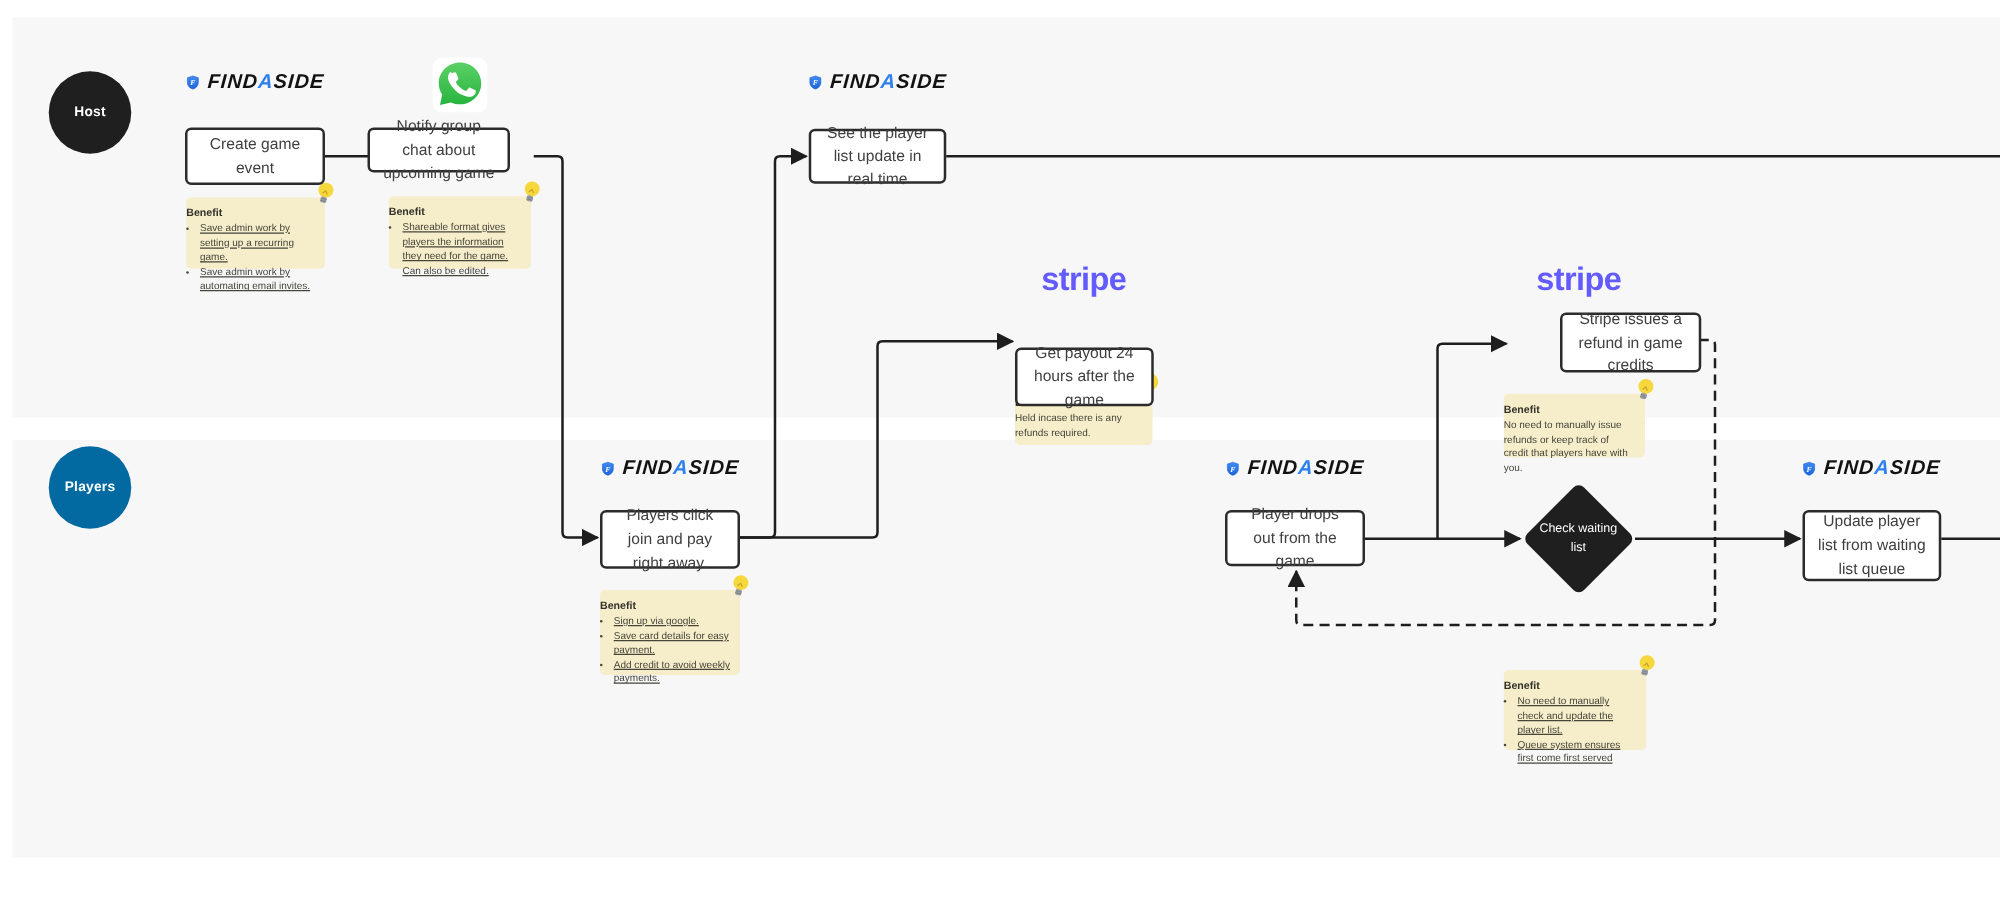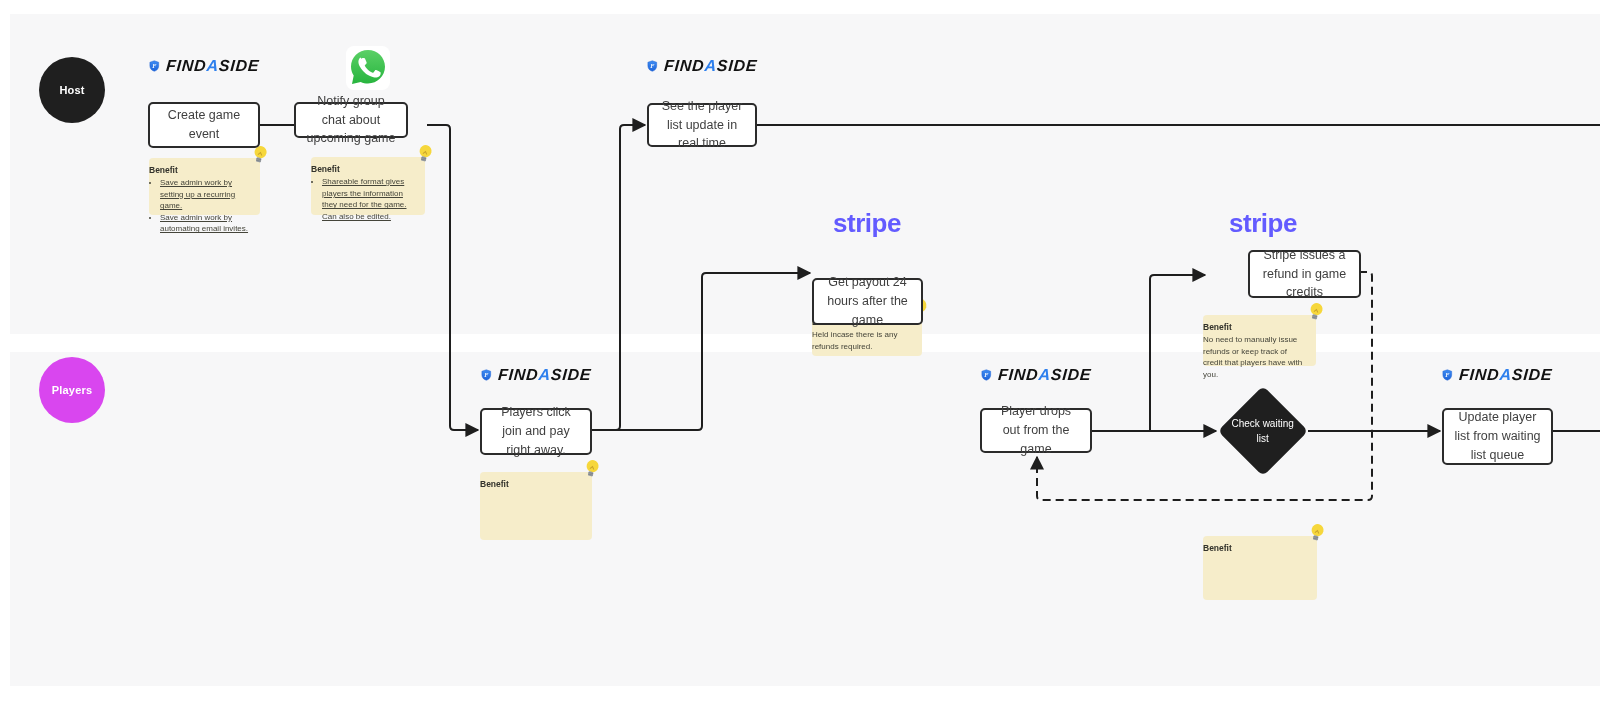--- a/index.html
+++ b/index.html
@@ -16,21 +16,21 @@
   }
   .lane-host { top: 14px; height: 320px; }
   .lane-players { top: 352px; height: 334px; }
 
   .actor-circle {
     position: absolute; width: 66px; height: 66px; border-radius: 50%;
     display: flex; align-items: center; justify-content: center;
     color: #fff; font-size: 11px; font-weight: 700; letter-spacing: .2px;
   }
   .actor-host { left: 39px; top: 57px; background: #1f1f1f; }
-  .actor-players { left: 39px; top: 357px; background: #d946ef; }
+  .actor-players { left: 39px; top: 357px; background: #0369a1; }
 
   .flow-box {
     position: absolute; background: #fff;
     border: 2px solid #2b2b2b; border-radius: 5px;
     display: flex; align-items: center; justify-content: center;
     text-align: center; font-size: 12.5px; color: #3f3f3f;
     line-height: 1.5; padding: 4px 9px; z-index: 3;
   }
   .diamond {
     position: absolute; left: 1231px; top: 399px; width: 64px; height: 64px;
@@ -262,26 +262,35 @@
   <span class="bulb">
     <svg width="15" height="19" viewBox="0 0 15 19">
         <circle cx="7.5" cy="7" r="6" fill="#f6d73c"></circle>
         <path d="M5.5 10 L7.5 7.5 L9.5 10" stroke="#c9a42a" stroke-width="1" fill="none"></path>
         <rect x="5" y="12.6" width="5" height="4.6" rx="1.2" fill="#9aa0a6"></rect>
         <line x1="5.2" y1="14.2" x2="9.8" y2="14.2" stroke="#7d8287" stroke-width="0.8"></line>
         <line x1="5.2" y1="15.8" x2="9.8" y2="15.8" stroke="#7d8287" stroke-width="0.8"></line>
       </svg>
   </span>
   <div class="sticky-title">Benefit</div>
+  <ul>
+    <li>Sign up via google.</li>
+    <li>Save card details for easy payment.</li>
+    <li>Add credit to avoid weekly payments.</li>
+  </ul>
 </div>
 
 <div class="sticky" style="left:1203px; top:536px; width:114px; height:64px;">
   <span class="bulb">
     <svg width="15" height="19" viewBox="0 0 15 19">
         <circle cx="7.5" cy="7" r="6" fill="#f6d73c"></circle>
         <path d="M5.5 10 L7.5 7.5 L9.5 10" stroke="#c9a42a" stroke-width="1" fill="none"></path>
         <rect x="5" y="12.6" width="5" height="4.6" rx="1.2" fill="#9aa0a6"></rect>
         <line x1="5.2" y1="14.2" x2="9.8" y2="14.2" stroke="#7d8287" stroke-width="0.8"></line>
         <line x1="5.2" y1="15.8" x2="9.8" y2="15.8" stroke="#7d8287" stroke-width="0.8"></line>
       </svg>
   </span>
   <div class="sticky-title">Benefit</div>
+  <ul>
+    <li>No need to manually check and update the player list.</li>
+    <li>Queue system ensures first come first served</li>
+  </ul>
 </div>
 
 </body></html>

